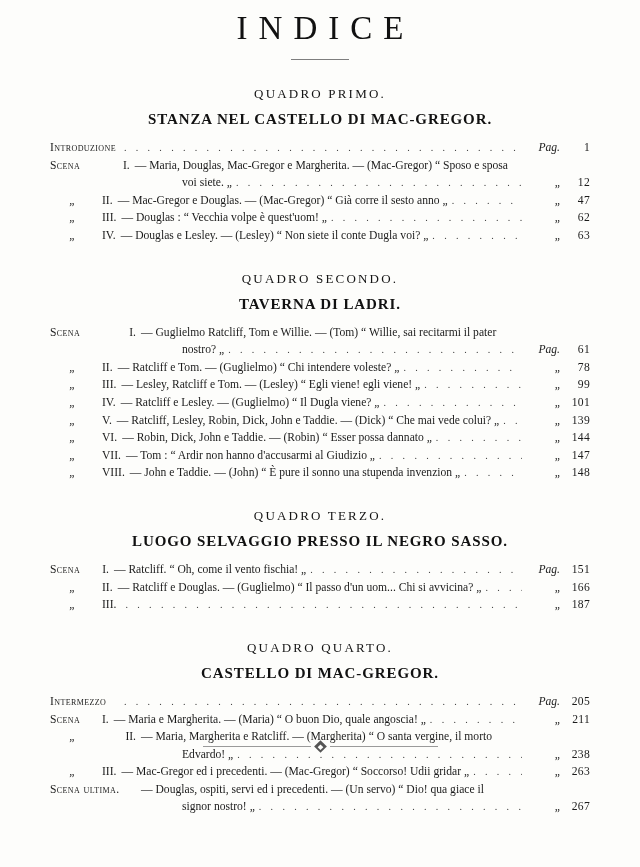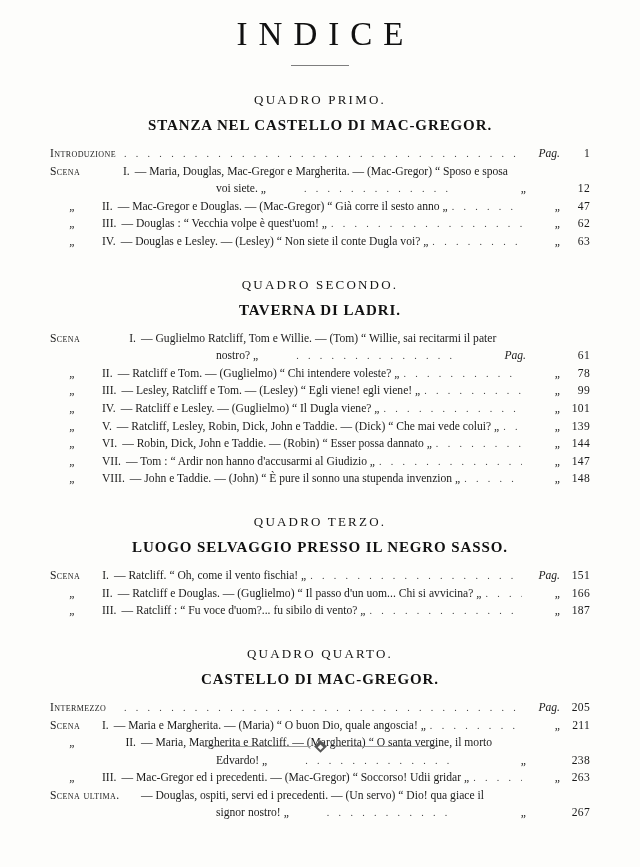--- a/index.html
+++ b/index.html
@@ -19,21 +19,21 @@
     position: relative;
     width: 640px;
     height: 867px;
     box-sizing: border-box;
     padding: 0 50px;
   }
 
   
   .masthead {
     text-align: center;
-    padding-top: 16px;
+    padding-top: 10px;
   }
   .doc-title {
     font-size: 33px;
     letter-spacing: 11px;
     font-weight: 400;
     text-indent: 11px;
     color: #111;
     line-height: 1.1;
   }
   .title-rule {
@@ -114,21 +114,20 @@
   .pagenum {
     flex: 0 0 30px;
     text-align: right;
     white-space: nowrap;
     letter-spacing: 0.3px;
   }
   .cont {
     display: flex;
     align-items: baseline;
     width: 100%;
-    gap: 34px;
   }
   .it {
   }
   .q {
     font-style: normal;
   }
 
   
   .footer-orn {
     position: absolute;
@@ -348,21 +347,20 @@
               <span class="text"><span>— </span><span>Ratcliff e Douglas. — (Guglielmo) </span><span class="q">“ </span><span class="it">Il passo d'un uom... Chi si avvicina?</span><span class="q"> „</span></span>
               <span class="dots">. . . . . . . . . . . . . . . . . . . . . . . . . . . . . . . . . . . . . . . . . . . . . . . . . . . . . . . . . . . . . . . . . . . . . . . . . . . . . . . . . . . . . . . . . </span>
               <span class="pagemark">„</span>
               <span class="pagenum">166</span>
             </div>
           </div>
           <div class="entry">
             <div class="row">
               <span class="label ditto" style="width: 44px; text-align: center; padding-right: 8px;">„</span>
               <span style="width: 34px; text-align: right; padding-right: 5px;">III.</span>
-              <span class="text"><span>— </span><span>Ratcliff : </span><span class="q">“ </span><span class="it">Fu voce d'uom?... fu sibilo di vento?</span><span class="q"> „</span></span>
               <span class="dots">. . . . . . . . . . . . . . . . . . . . . . . . . . . . . . . . . . . . . . . . . . . . . . . . . . . . . . . . . . . . . . . . . . . . . . . . . . . . . . . . . . . . . . . . . </span>
               <span class="pagemark">„</span>
               <span class="pagenum">187</span>
             </div>
           </div>
         </div>
       </div>
       <div class="section">
         <div class="quadro-title">QUADRO QUARTO.</div>
         <div class="quadro-sub">CASTELLO DI MAC-GREGOR.</div>

